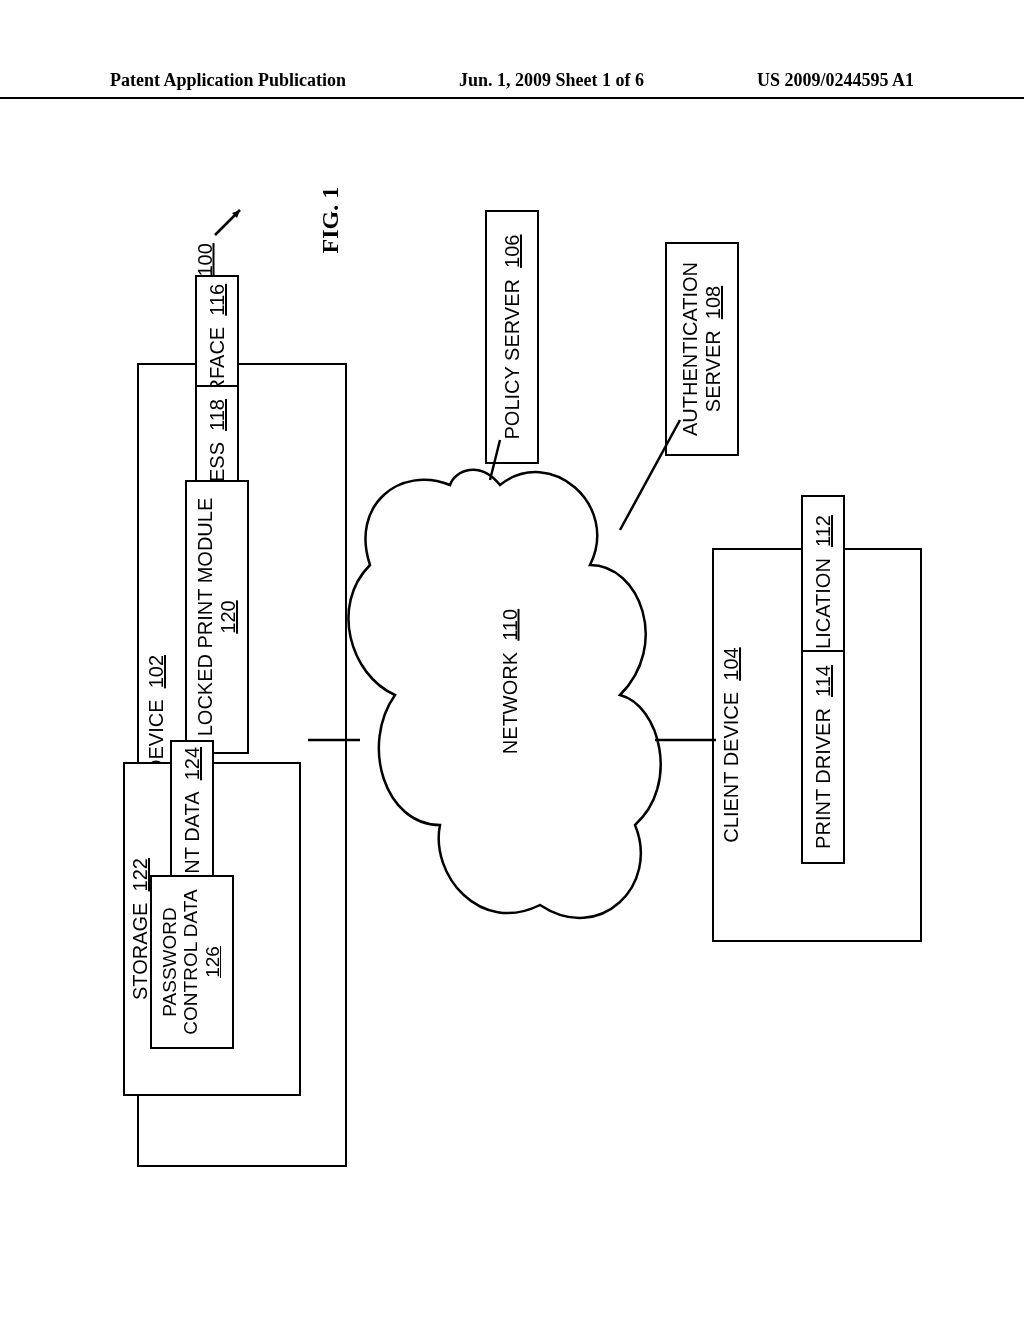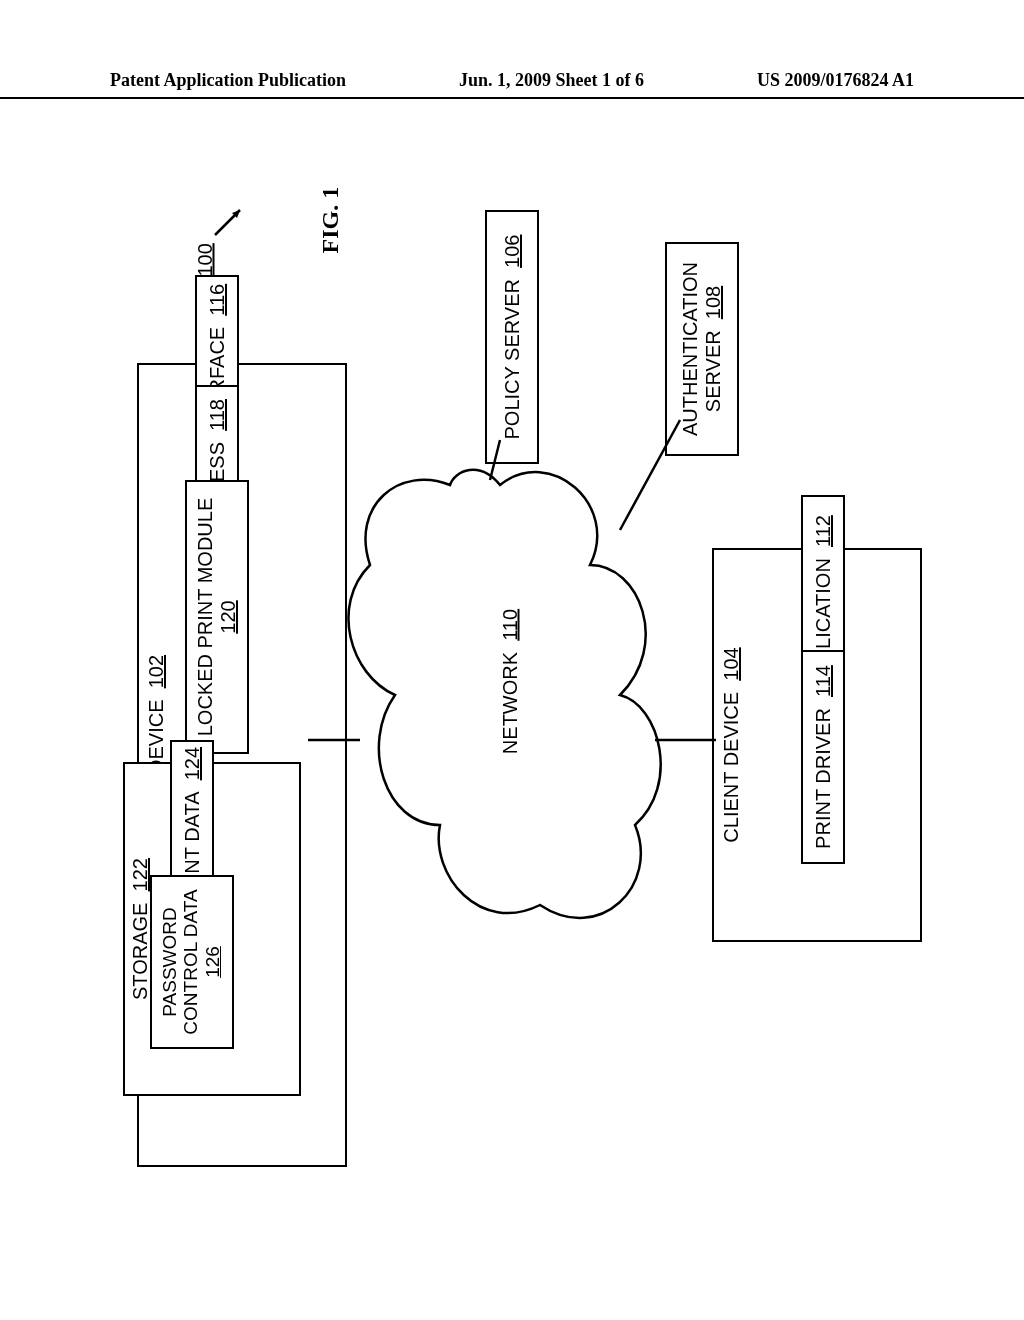--- a/index.html
+++ b/index.html
@@ -63,21 +63,21 @@
     position: absolute;
   }
 </style>
 </head>
 <body>
 
 <div class="header">
   <div class="header-row">
     <span>Patent Application Publication</span>
     <span>Jun. 1, 2009   Sheet 1 of 6</span>
-    <span>US 2009/0176824 A1</span>
+    <span>US 2009/0244595 A1</span>
   </div>
 </div>
 
 <div class="canvas">
 
   <div class="rotated fig-title" style="left:290px; top:200px; width:80px;">FIG. 1</div>
 
   <div class="rotated arrow-ref" style="left:175px; top:235px; width:60px;">
     <span class="num">100</span>
   </div>

